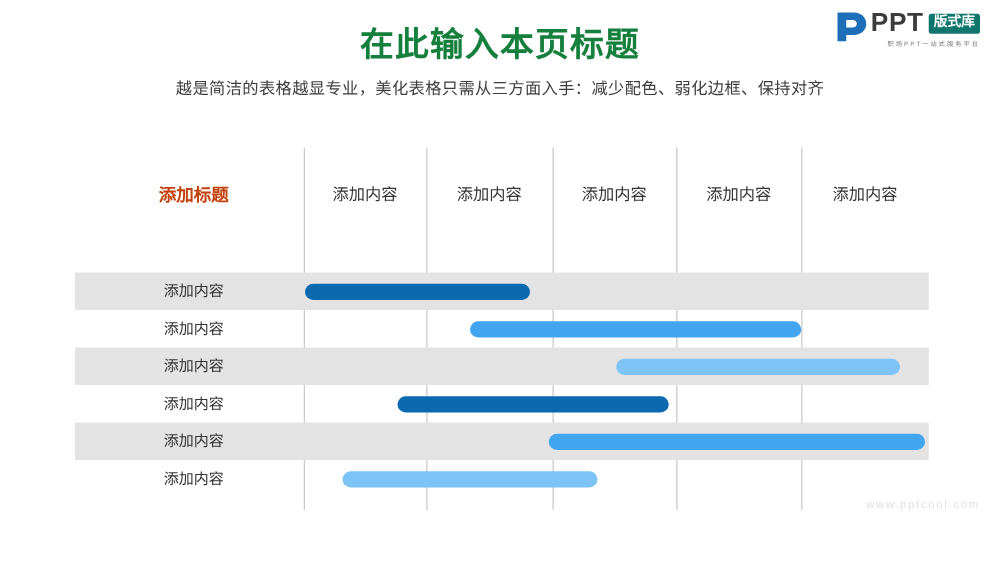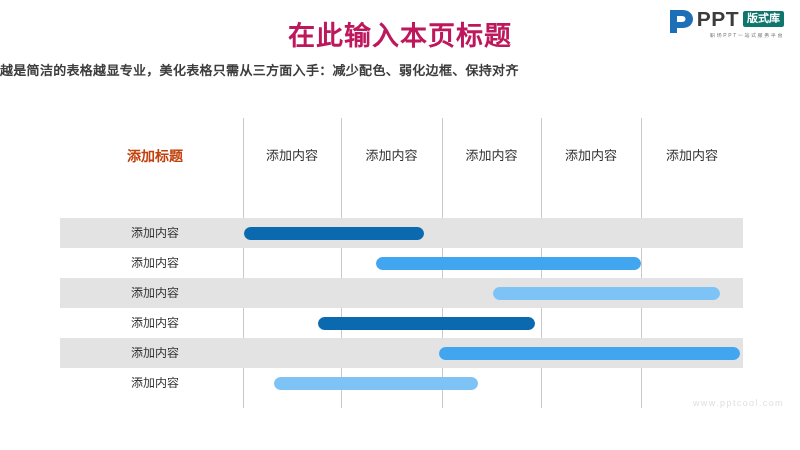--- a/index.html
+++ b/index.html
@@ -21,32 +21,32 @@
     height: 92px;
   }
   #page-title {
     position: absolute;
     top: 14px;
     left: 0;
     width: 800px;
     text-align: center;
     font-size: 27px;
     font-weight: bold;
-    color: #be185d;
+    color: #15803d;
     letter-spacing: 1px;
   }
   #page-subtitle {
     position: absolute;
     top: 60px;
     left: 0;
     width: 800px;
+    text-align: center;
     font-size: 13px;
     color: #3d3d3d;
     letter-spacing: 0.3px;
-    font-weight: bold;
   }
 
   
   #brand-logo {
     position: absolute;
     top: 8px;
     right: 16px;
     display: flex;
     align-items: flex-start;
     height: 34px;

